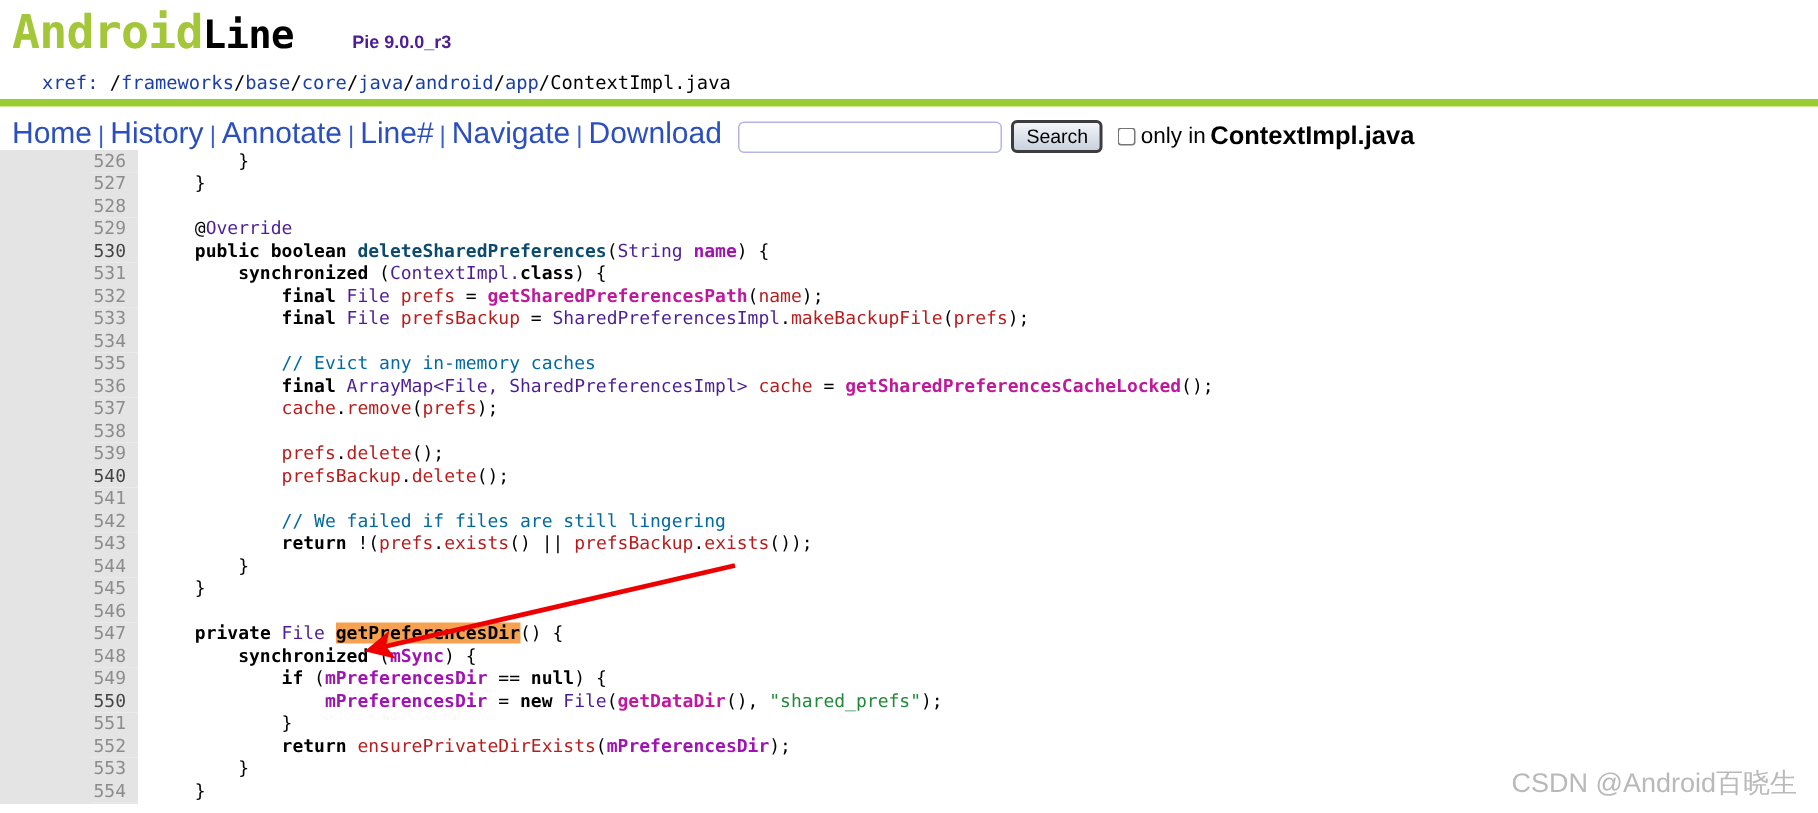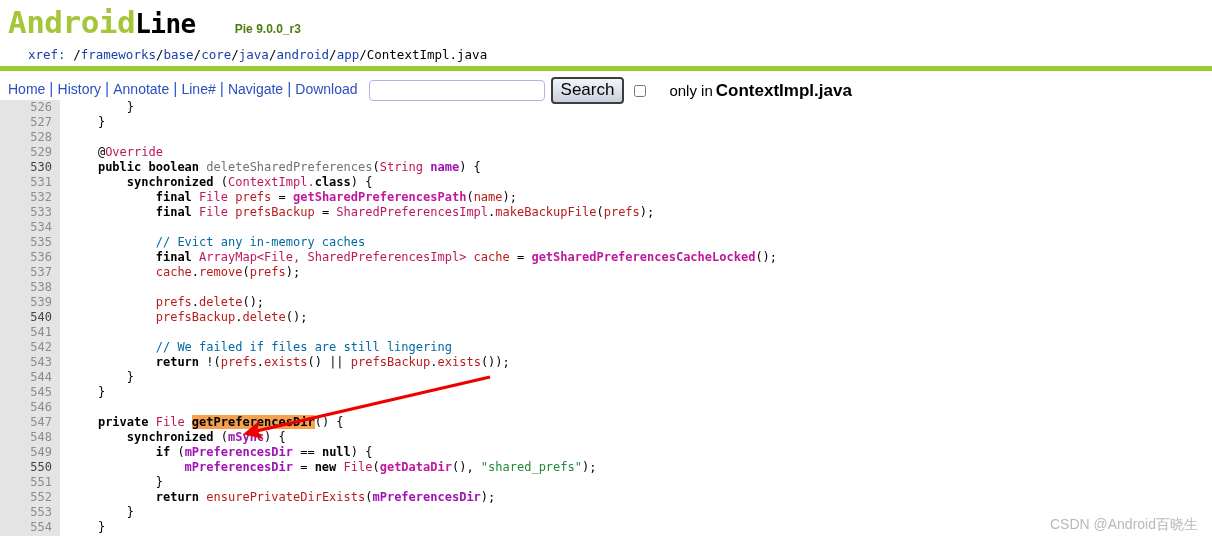--- a/index.html
+++ b/index.html
@@ -27,21 +27,21 @@
     font-family: "DejaVu Sans Mono", monospace;
     font-weight: bold;
     font-size: 26px;
     color: #000000;
     letter-spacing: -0.5px;
   }
   .logo-version {
     font-family: "Liberation Sans", sans-serif;
     font-weight: bold;
     font-size: 12px;
-    color: #4d7c0f;
+    color: #4c1d95;
     margin-left: 3px;
     padding-left: 36px;
   }
 
   
   #xref-bar {
     font-family: "DejaVu Sans Mono", monospace;
     font-size: 12.5px;
     color: #000000;
     padding: 0 0 2px 8px;
@@ -65,21 +65,21 @@
   #navbar {
     padding: 6px 0 5px 8px;
     white-space: nowrap;
     font-size: 15px;
     height: 24px;
     line-height: 24px;
   }
   #navbar a {
     color: #2b4fc0;
     text-decoration: none;
-    font-size: 14px;
+    font-size: 20px;
   }
   #navbar .navsep {
     color: #3b5bd0;
     padding: 0 4px;
     font-size: 16px;
   }
   #search-input {
     width: 168px;
     height: 17px;
     font-size: 12px;
@@ -87,40 +87,40 @@
     border-radius: 4px;
     outline: none;
     vertical-align: middle;
     margin-left: 3px;
     padding: 1px 3px;
     font-family: "Liberation Sans", sans-serif;
   }
   #search-button {
     vertical-align: middle;
     margin-left: 6px;
-    font-size: 17px;
+    font-size: 13px;
     font-family: "Liberation Sans", sans-serif;
     font-weight: normal;
     padding: 1px 8px 2px 8px;
     border: 2px solid #3c3c3c;
     border-radius: 4px;
     background: linear-gradient(#f3f5f8, #c9d1de);
     color: #000;
     cursor: pointer;
   }
   #only-in-checkbox {
     vertical-align: middle;
     margin-left: 10px;
     width: 12px; height: 12px;
   }
   #only-in-text {
     font-size: 15px;
     color: #000;
     vertical-align: middle;
-    margin-left: 20px;
+    margin-left: 0;
   }
   #only-in-file {
     font-size: 17px;
     font-weight: bold;
     color: #000;
     vertical-align: middle;
     margin-left: 3px;
   }
 
   
@@ -157,26 +157,26 @@
   }
   .lineno.major { color: #444444; font-weight: normal; }
   .gutter-bg {
     position: absolute;
     left: 0; top: 0;
     width: 60px;
     height: 100%;
     background: #e4e4e4;
     z-index: 0;
   }
-  .code-line { position: relative; z-index: 1; }
+  .code-line { position: relative; z-index: 1; padding-left: 32px; }
 
   
   .kw   { color: #000000; font-weight: bold; }          
-  .typ  { color: #be185d; }                              
-  .mth  { color: #737373; font-weight: normal; }           
+  .typ  { color: #4c1d95; }                              
+  .mth  { color: #0c4a6e; font-weight: bold; }           
   .mth2 { color: #c0189c; font-weight: bold; text-align: right; }           
   .var  { color: #a013b3; font-weight: bold; }           
   .cmt  { color: #0369a1; }                              
   .str  { color: #1f8a37; }                              
   .pln  { color: #000000; }                              
   .lnk  { color: #b91c1c; }                              
   .hl   { background: #f5a14f; color: #000; font-weight: bold; }
 
   
   #annotation-arrow {
@@ -186,21 +186,21 @@
     pointer-events: none;
     z-index: 50;
   }
 
   
   #watermark {
     position: absolute;
     right: 14px;
     bottom: 8px;
     font-family: "Liberation Sans", sans-serif;
-    font-size: 14px;
+    font-size: 18px;
     color: #b9b9b9;
     z-index: 40;
     white-space: nowrap;
     margin-left: 19px;
   }
 </style>
 </head>
 <body>
 
 <div id="header">

